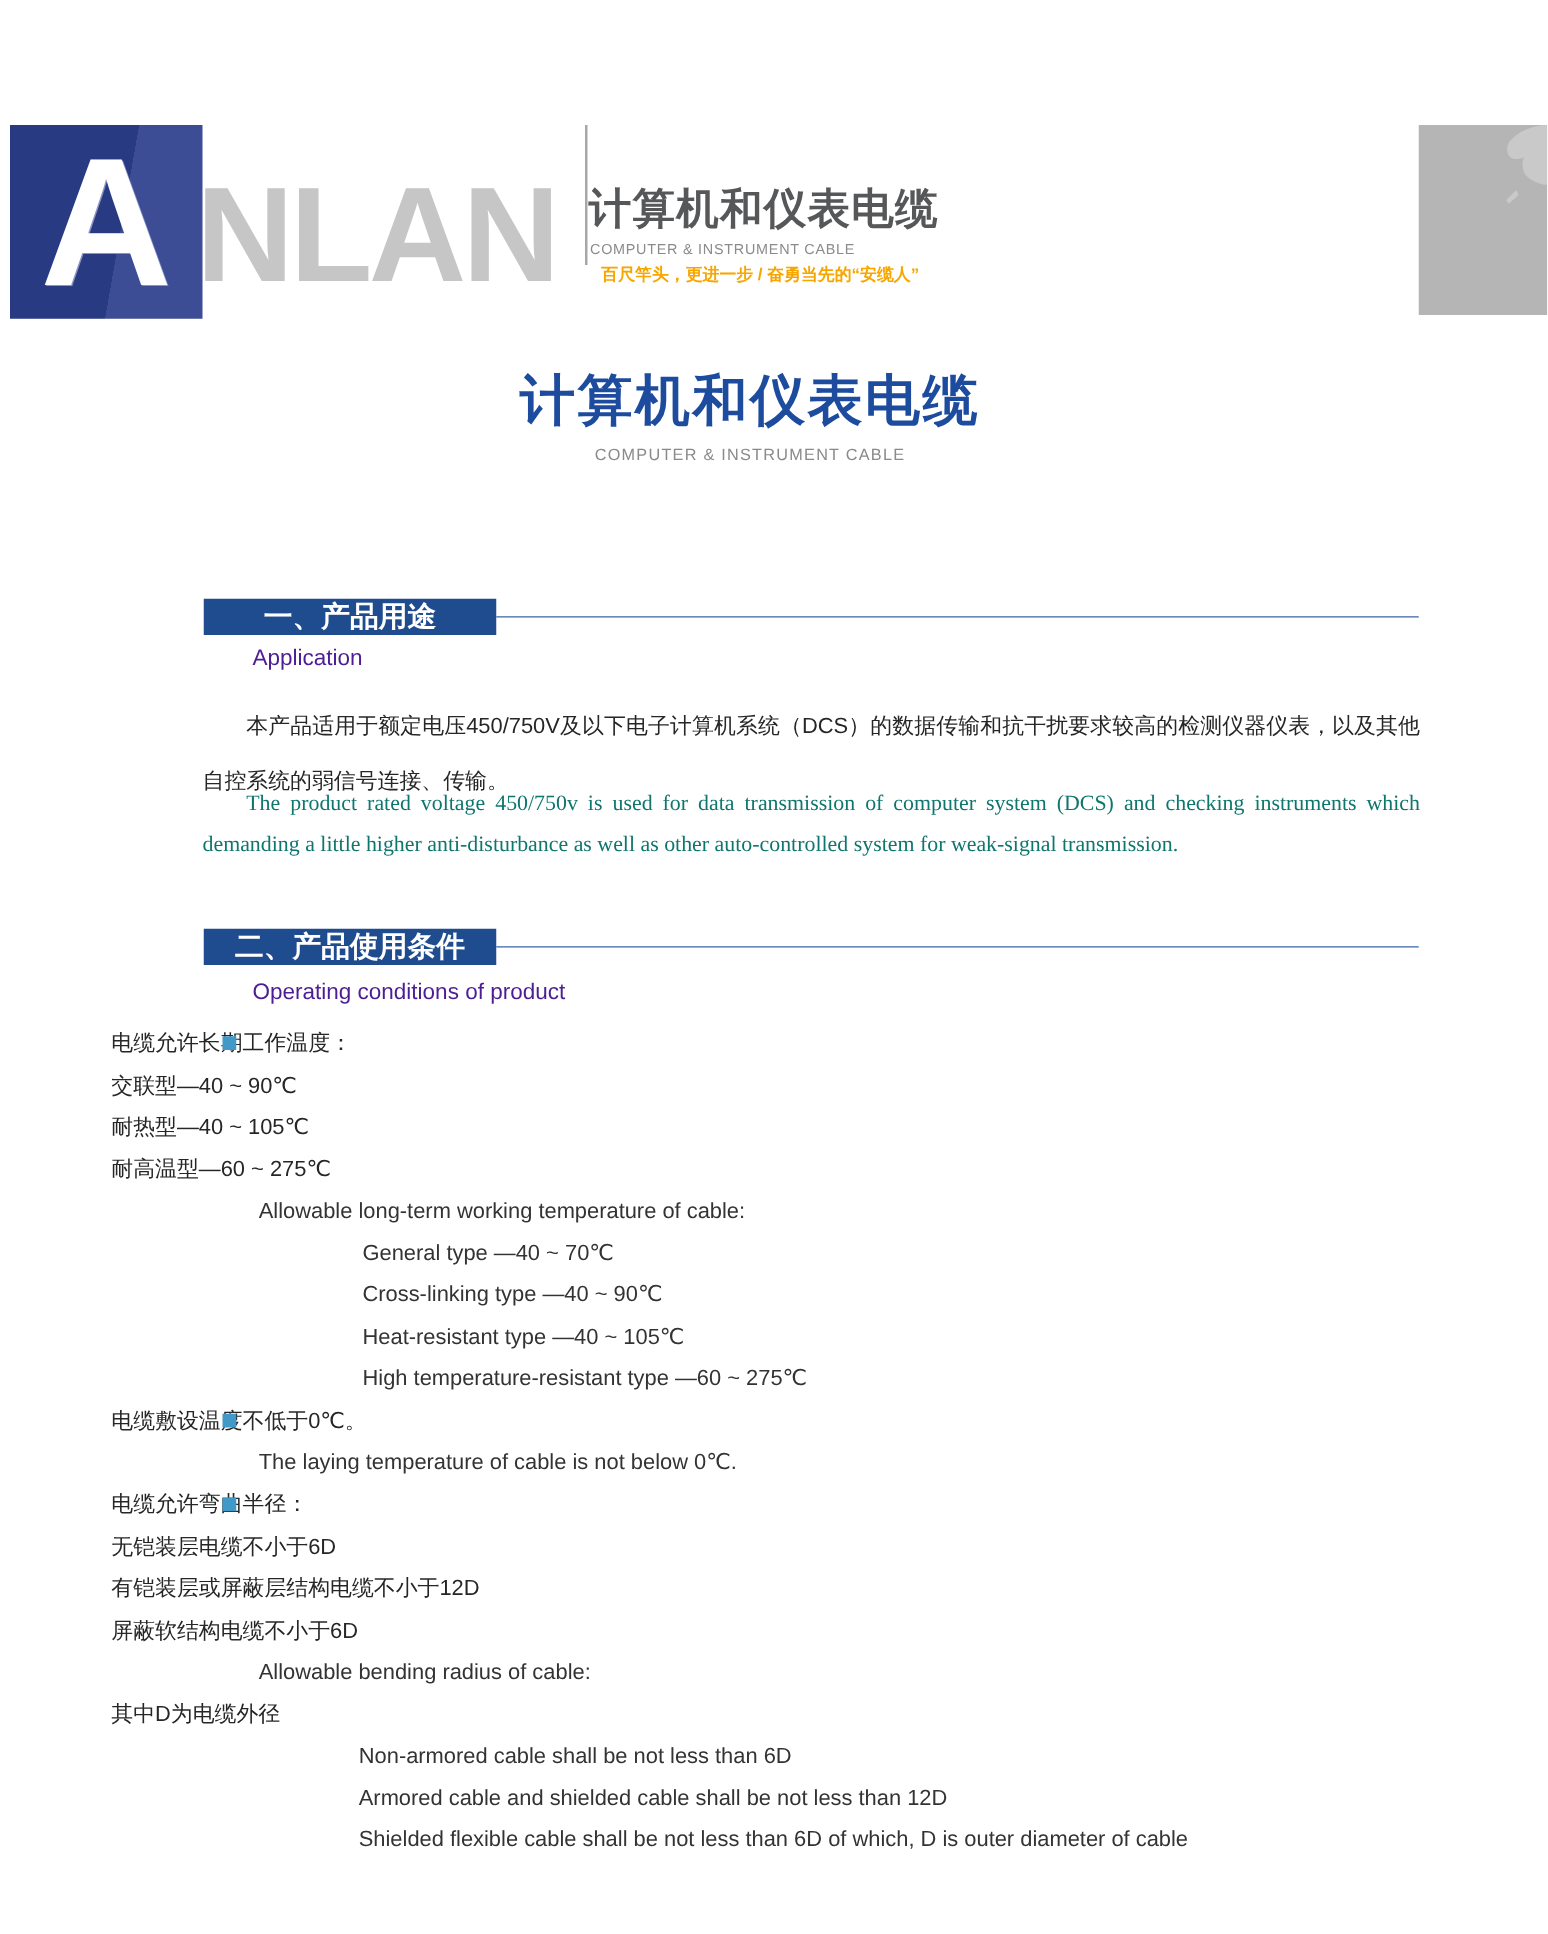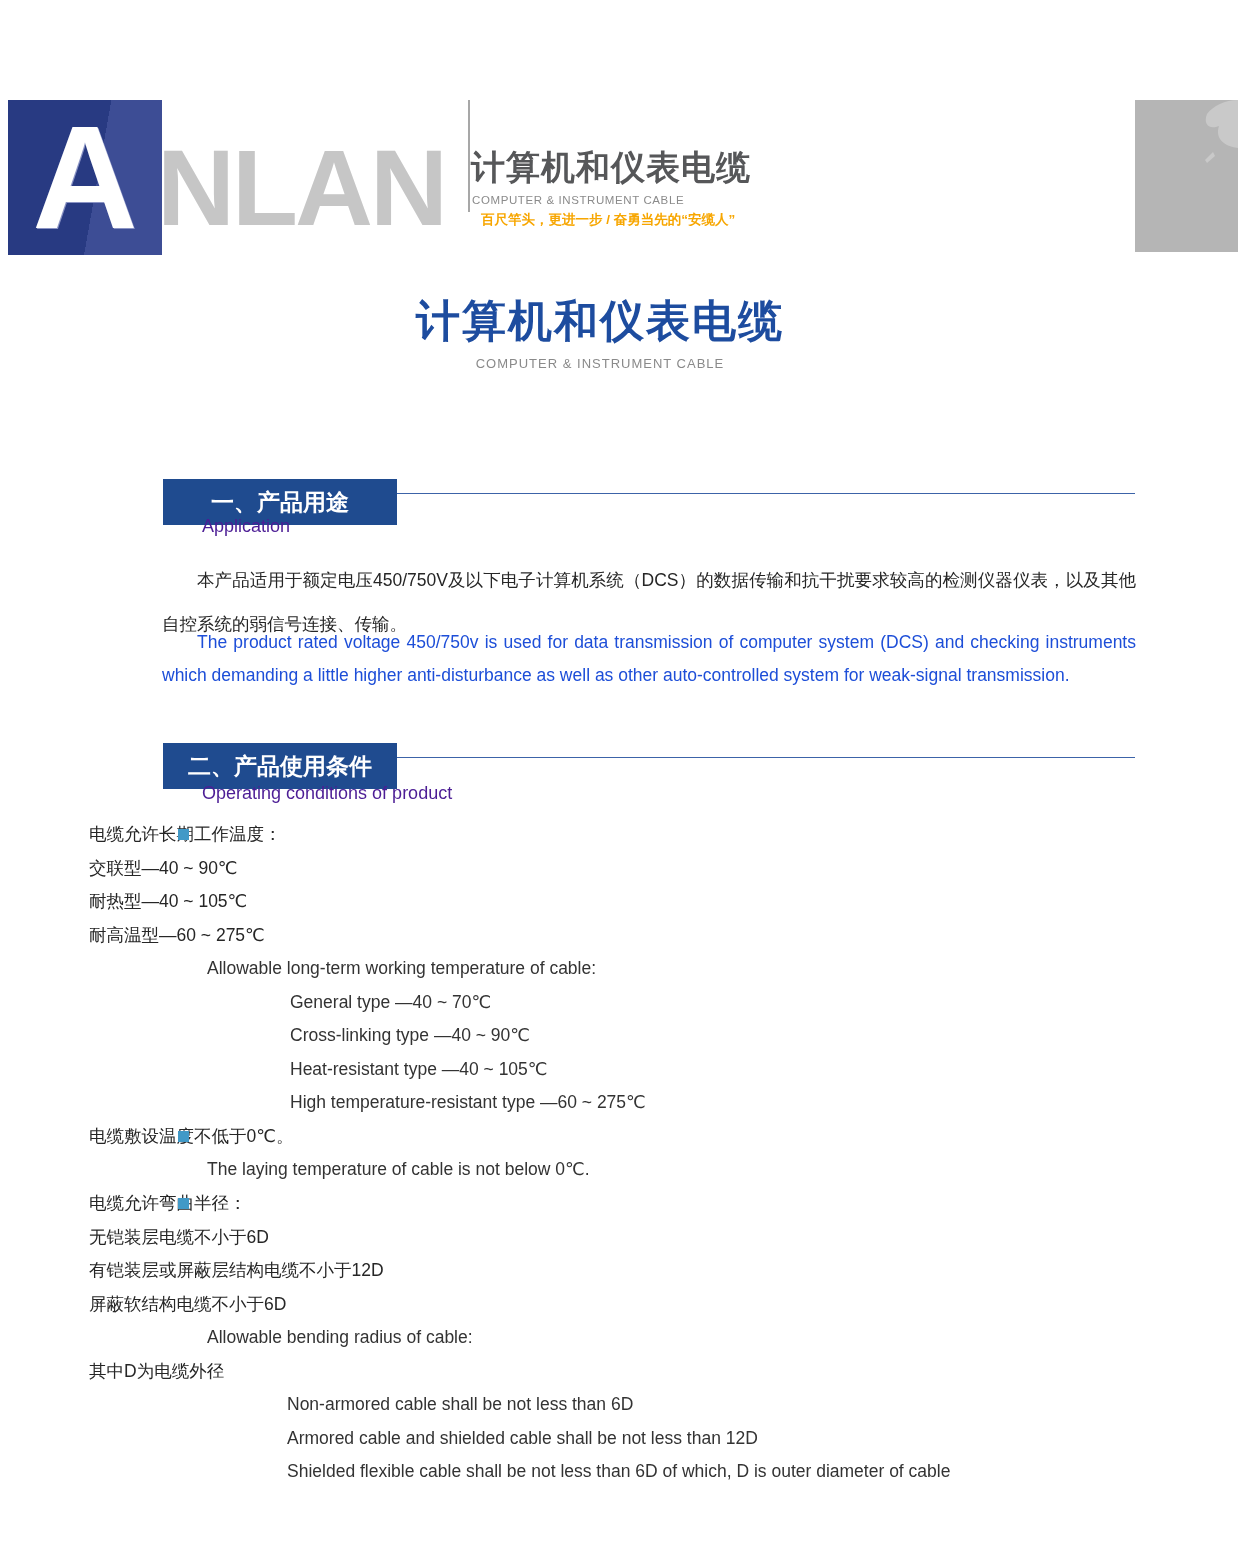--- a/index.html
+++ b/index.html
@@ -22,33 +22,33 @@
   .slogan { position:absolute; left:481px; top:211px; font-size:13.5px; font-weight:700; color:#f7a600; }
   .photo { position:absolute; left:1135px; top:100px; width:103px; height:152px; background:#b5b5b5; overflow:hidden; }
 
   
   .page-title { position:absolute; left:0; top:296px; width:1200px; text-align:center;
     font-size:44px; font-weight:700; color:#1d4c9f; letter-spacing:2px; line-height:1.15; }
   .page-subtitle { position:absolute; left:0; top:356px; width:1200px; text-align:center;
     font-size:13px; color:#8a8a8a; letter-spacing:1px; }
 
   
-  .band { position:absolute; left:163px; width:234px; height:46px; background:#1f4b8f;
+  .band { position:absolute; left:163px; width:234px; height:29px; background:#1f4b8f;
     color:#ffffff; font-size:23px; font-weight:700; display:flex; align-items:center;
     justify-content:center; white-space:nowrap; }
   .band1 { top:479px; } .band2 { top:743px; }
   .band-rule { position:absolute; left:397px; width:738px; height:1px; background:#3c63a8; }
   .rule1 { top:493px; } .rule2 { top:757px; }
   .sub-en { position:absolute; left:202px; font-size:18px; color:#4c1d95; line-height:1.3; }
   .sub1 { top:515px; } .sub2 { top:782px; }
 
   
   .para { position:absolute; left:162px; width:974px; text-align:justify; text-indent:2em; }
   .para-cn { top:558px; font-size:17.5px; line-height:44px; color:#262626; }
-  .para-en { top:626px; font-size:17.5px; line-height:32.5px; color:#1d4ed8; }
+  .para-en { top:626px; font-size:17.5px; line-height:32.5px; color:#0f766e;font-family:Liberation Serif, serif; }
 
   
   .cond-list { position:absolute; left:0; top:818px; width:1238px; }
   .ln { position:relative; height:33.55px; line-height:33.55px; font-size:17.5px;
     color:#262626; white-space:nowrap; }
   .ln.en { color:#333333; }
   .pc { padding-left:89px; }
   .pe { padding-left:207px; }
   .pi1 { padding-left:290px; }
   .pi2 { padding-left:270px;margin-left:17px; }

